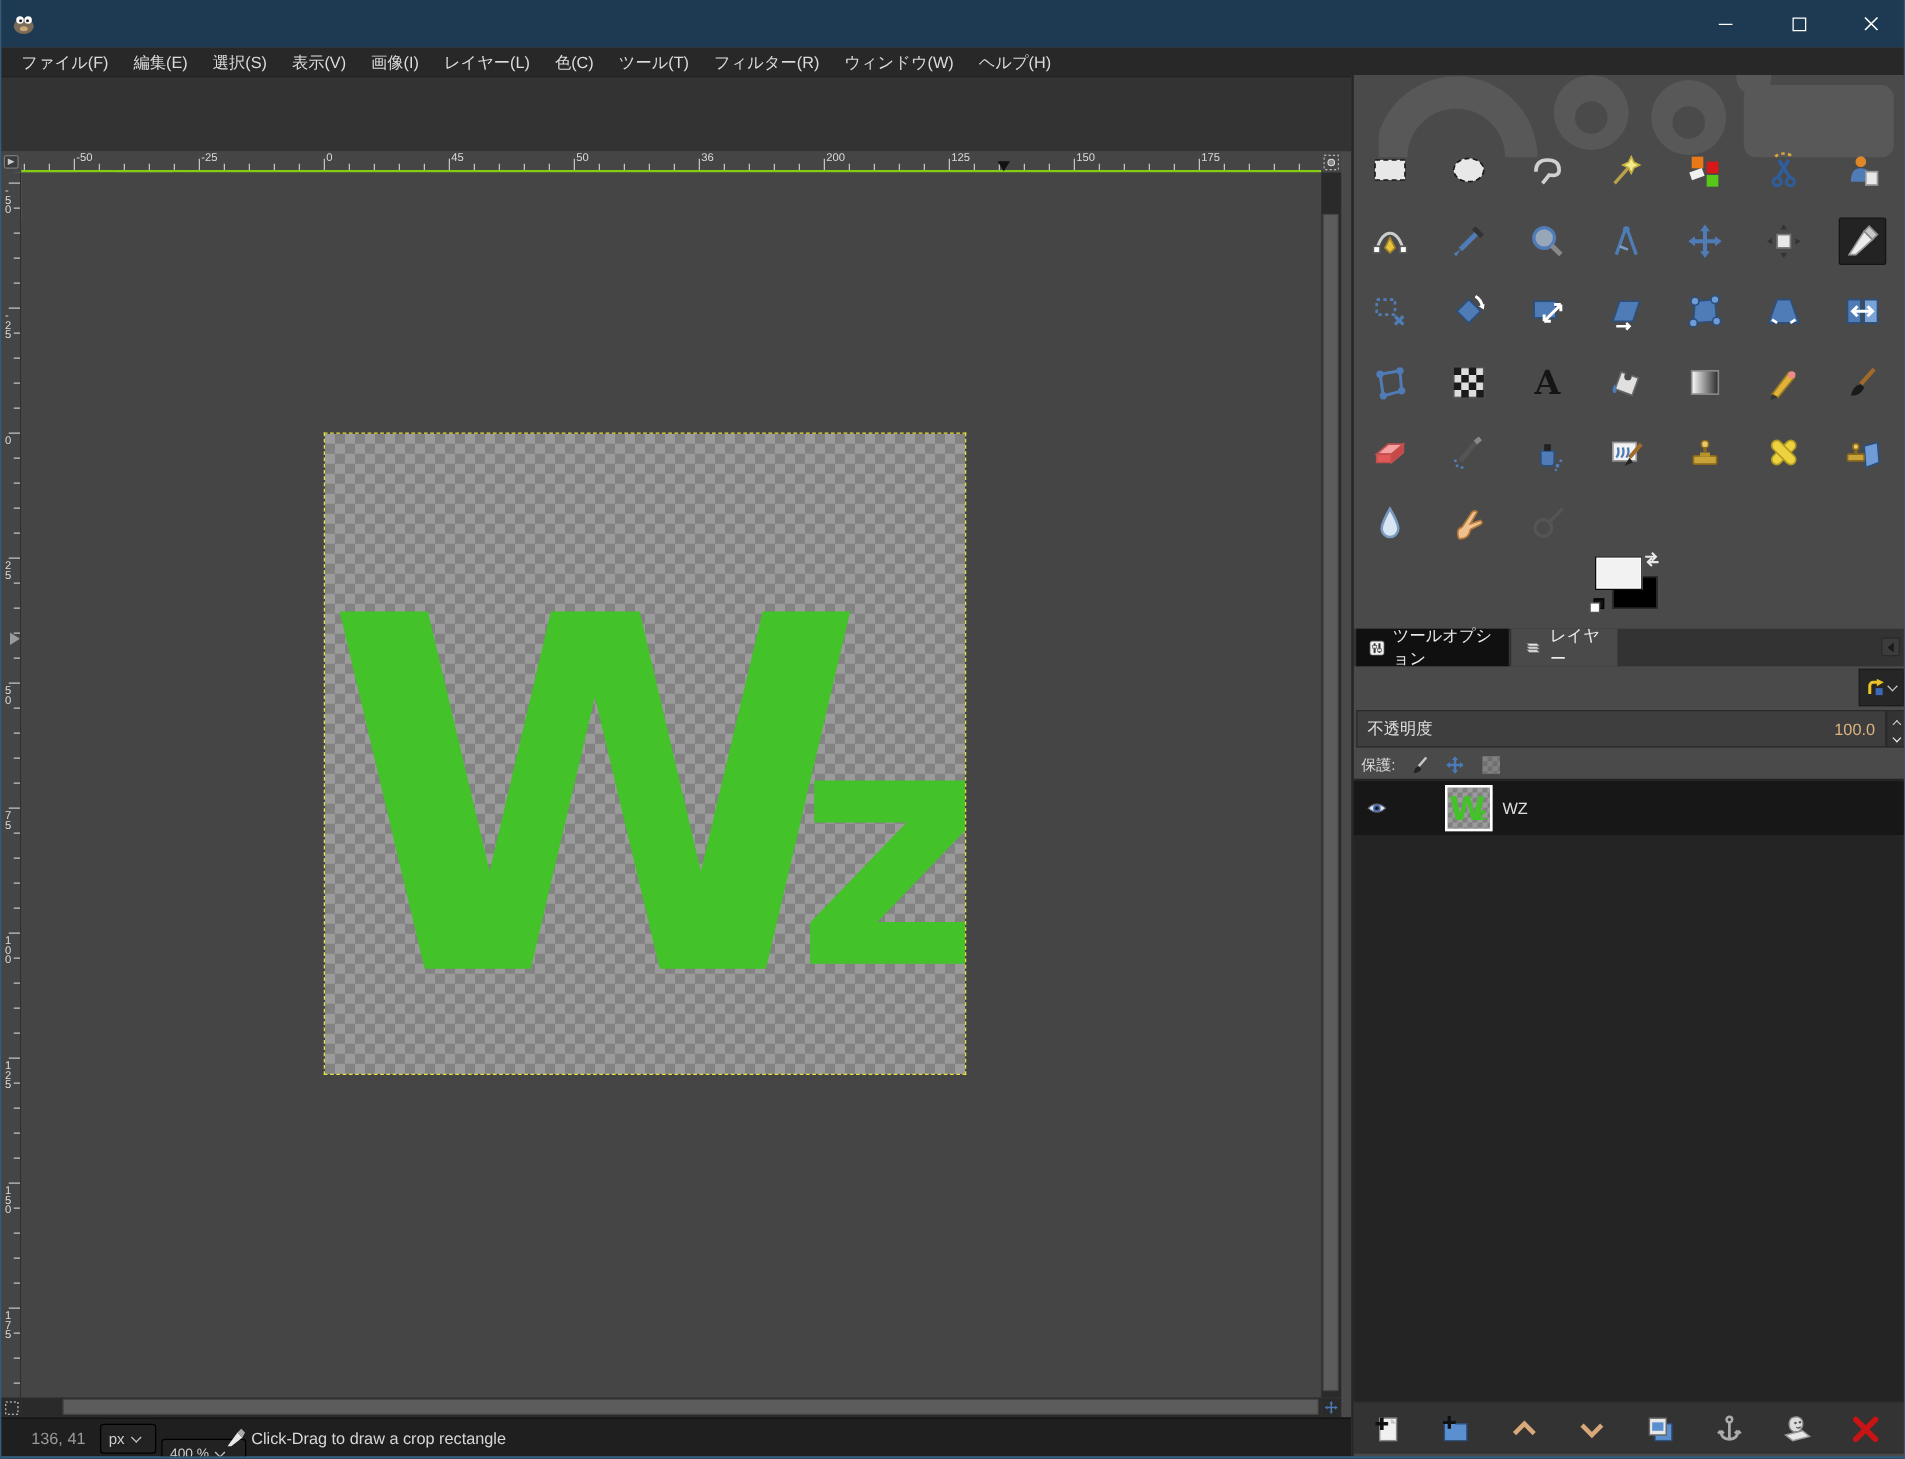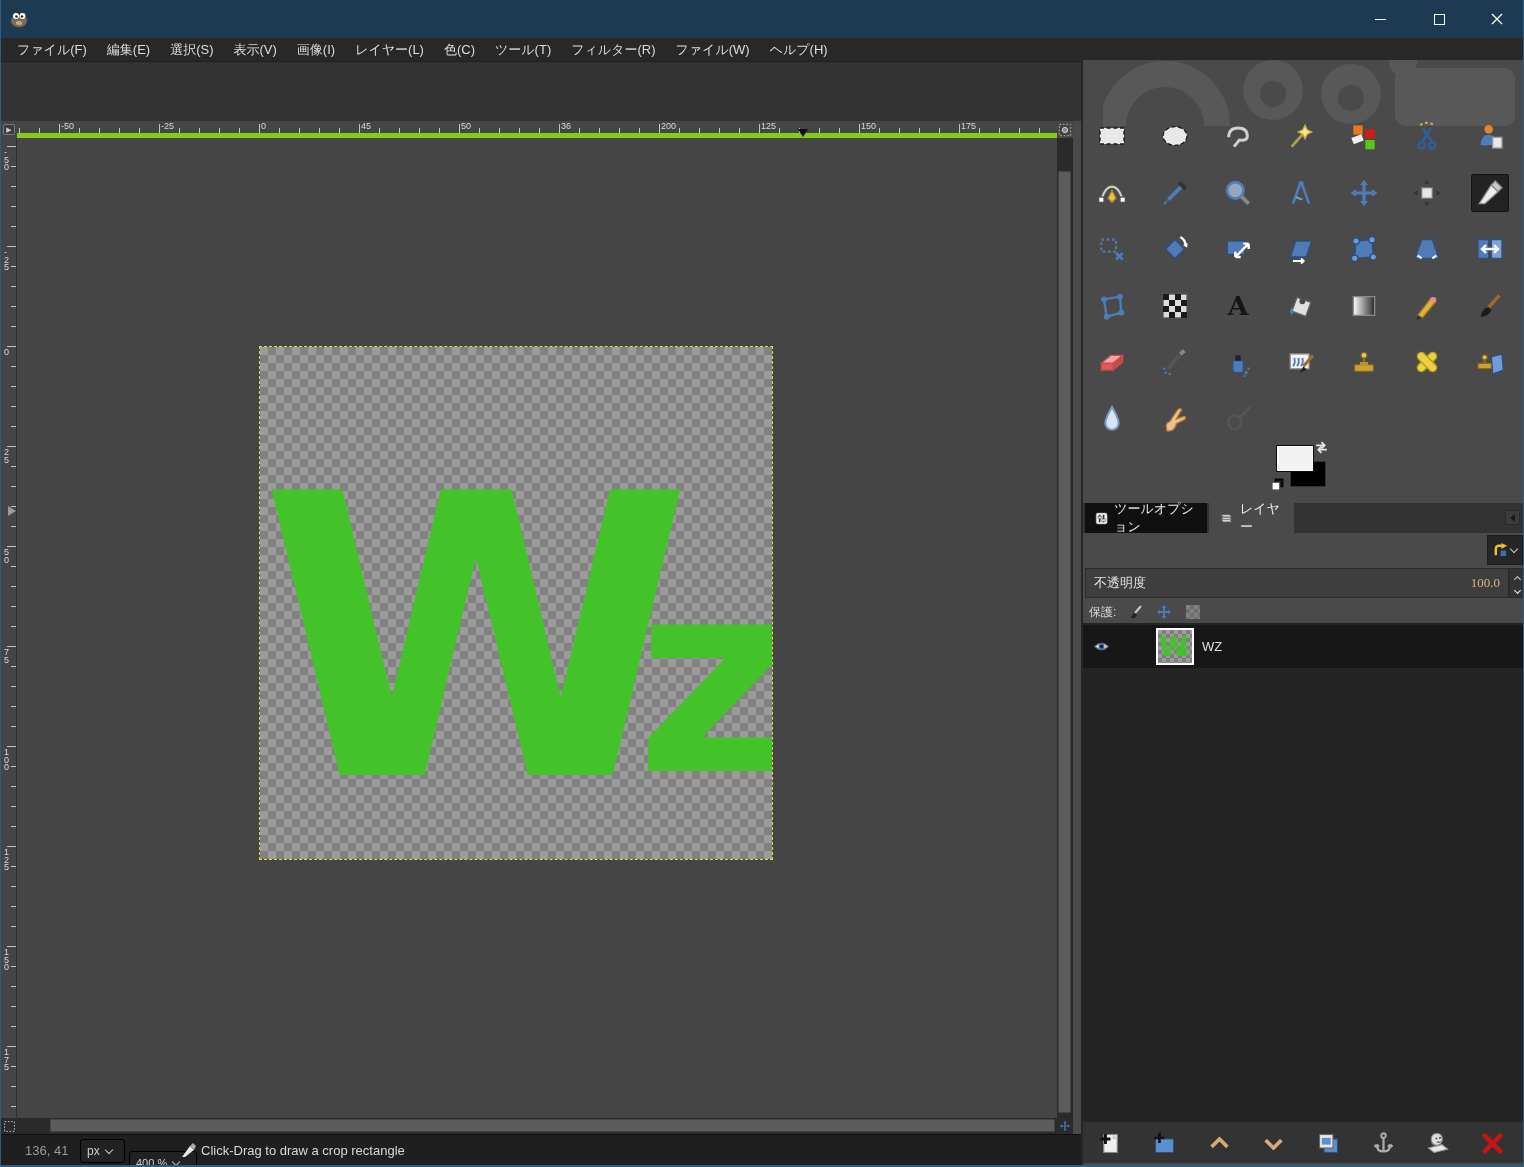--- a/index.html
+++ b/index.html
@@ -28,21 +28,21 @@
     background-position:0 0,8px 8px;background-size:16px 16px;
   }
   .checker-sm{
     background-color:#9b9b9b;
     background-image:linear-gradient(45deg,#7e7e7e 25%,transparent 25%,transparent 75%,#7e7e7e 75%),
                      linear-gradient(45deg,#7e7e7e 25%,transparent 25%,transparent 75%,#7e7e7e 75%);
     background-position:0 0,4px 4px;background-size:8px 8px;
   }
   .thumb-letters{position:absolute;left:0;top:0;width:100%;height:100%;}
   
-  .hruler{left:16px;top:121px;width:1040px;height:17px;background:#454545;border-bottom:5px solid #84cc16;overflow:hidden;}
+  .hruler{left:16px;top:121px;width:1040px;height:17px;background:#454545;border-bottom:2px solid #84cc16;overflow:hidden;}
   .vruler{left:0;top:138px;width:16px;height:980px;background:#454545;border-right:1px solid #2e2e2e;overflow:hidden;}
   .tick{position:absolute;background:#c4c4c4;}
   .rlabel{position:absolute;color:#dadada;font-size:9px;line-height:9px;}
   .vlabel{position:absolute;color:#dadada;font-size:9px;line-height:7.5px;white-space:pre;left:3px;}
   .ruler-corner{left:0;top:121px;width:16px;height:17px;background:#454545;display:flex;align-items:center;justify-content:center;}
   .corner-btn{font-size:7px;color:#ccc;border:1px solid #777;border-radius:2px;padding:0 2px;line-height:9px;background:#3c3c3c;}
   
   .viewport{left:16px;top:138px;width:1040px;height:980px;background:#454545;overflow:hidden;}
   .canvas{left:259px;top:347px;width:514px;height:514px;border:1px dashed #e6de3a;background-clip:padding-box;}
   
@@ -102,21 +102,21 @@
   <div class="abs menubar" id="menubar">
       <div class="menu-item">ファイル(F)</div>
       <div class="menu-item">編集(E)</div>
       <div class="menu-item">選択(S)</div>
       <div class="menu-item">表示(V)</div>
       <div class="menu-item">画像(I)</div>
       <div class="menu-item">レイヤー(L)</div>
       <div class="menu-item">色(C)</div>
       <div class="menu-item">ツール(T)</div>
       <div class="menu-item">フィルター(R)</div>
-      <div class="menu-item">ファイル(W)</div>
+      <div class="menu-item">ウィンドウ(W)</div>
       <div class="menu-item">ヘルプ(H)</div>
     </div>
 
   <div class="abs tabstrip">
     <div class="abs imgtab" style="left:4px;width:58px;background:#525252">
       <div class="abs checker-sm" style="left:5px;top:4px;width:48px;height:48px;border:1px solid #2a2a2a">
         <svg class="thumb-letters" viewBox="0 0 48 48">
           <text x="2" y="38" font-size="38" font-weight="bold" fill="#43c229" font-family="DejaVu Sans, sans-serif" id="tab1W">W</text>
           <text x="33" y="38" font-size="21" font-weight="bold" fill="#43c229" font-family="DejaVu Sans, sans-serif" id="tab1z">z</text>
         </svg>
@@ -656,21 +656,21 @@
       <svg width="15" height="15" viewBox="0 0 16 16">
         <path d="M3 13 V6 a3 3 0 0 1 3 -3 h5" fill="none" stroke="#e8c227" stroke-width="2.6"></path>
         <path d="M9 0 L15 3 L9 6.5 Z" fill="#e8c227"></path>
         <rect x="8" y="8" width="6" height="6" fill="#3a6ab8"></rect>
       </svg>
       <span class="chv"></span>
     </div>
 
     <div class="row-opacity">
       <span>不透明度</span>
-      <span style="margin-left:auto;color:#ddb380;font-family:Liberation Serif, serif;">100.0</span>
+      <span style="margin-left:auto;color:#ddb380;">100.0</span>
     </div>
     <div class="spincol">
       <span class="chv chvu" style="width:5px;height:5px"></span>
       <span class="chv" style="width:5px;height:5px;border-color:#f0f0f0"></span>
     </div>
 
     <div class="row-lock">
       <span>保護:</span>
       <svg width="16" height="16" viewBox="0 0 16 16">
         <line x1="13" y1="2" x2="7" y2="9" stroke="#c8c8c8" stroke-width="2"></line>

